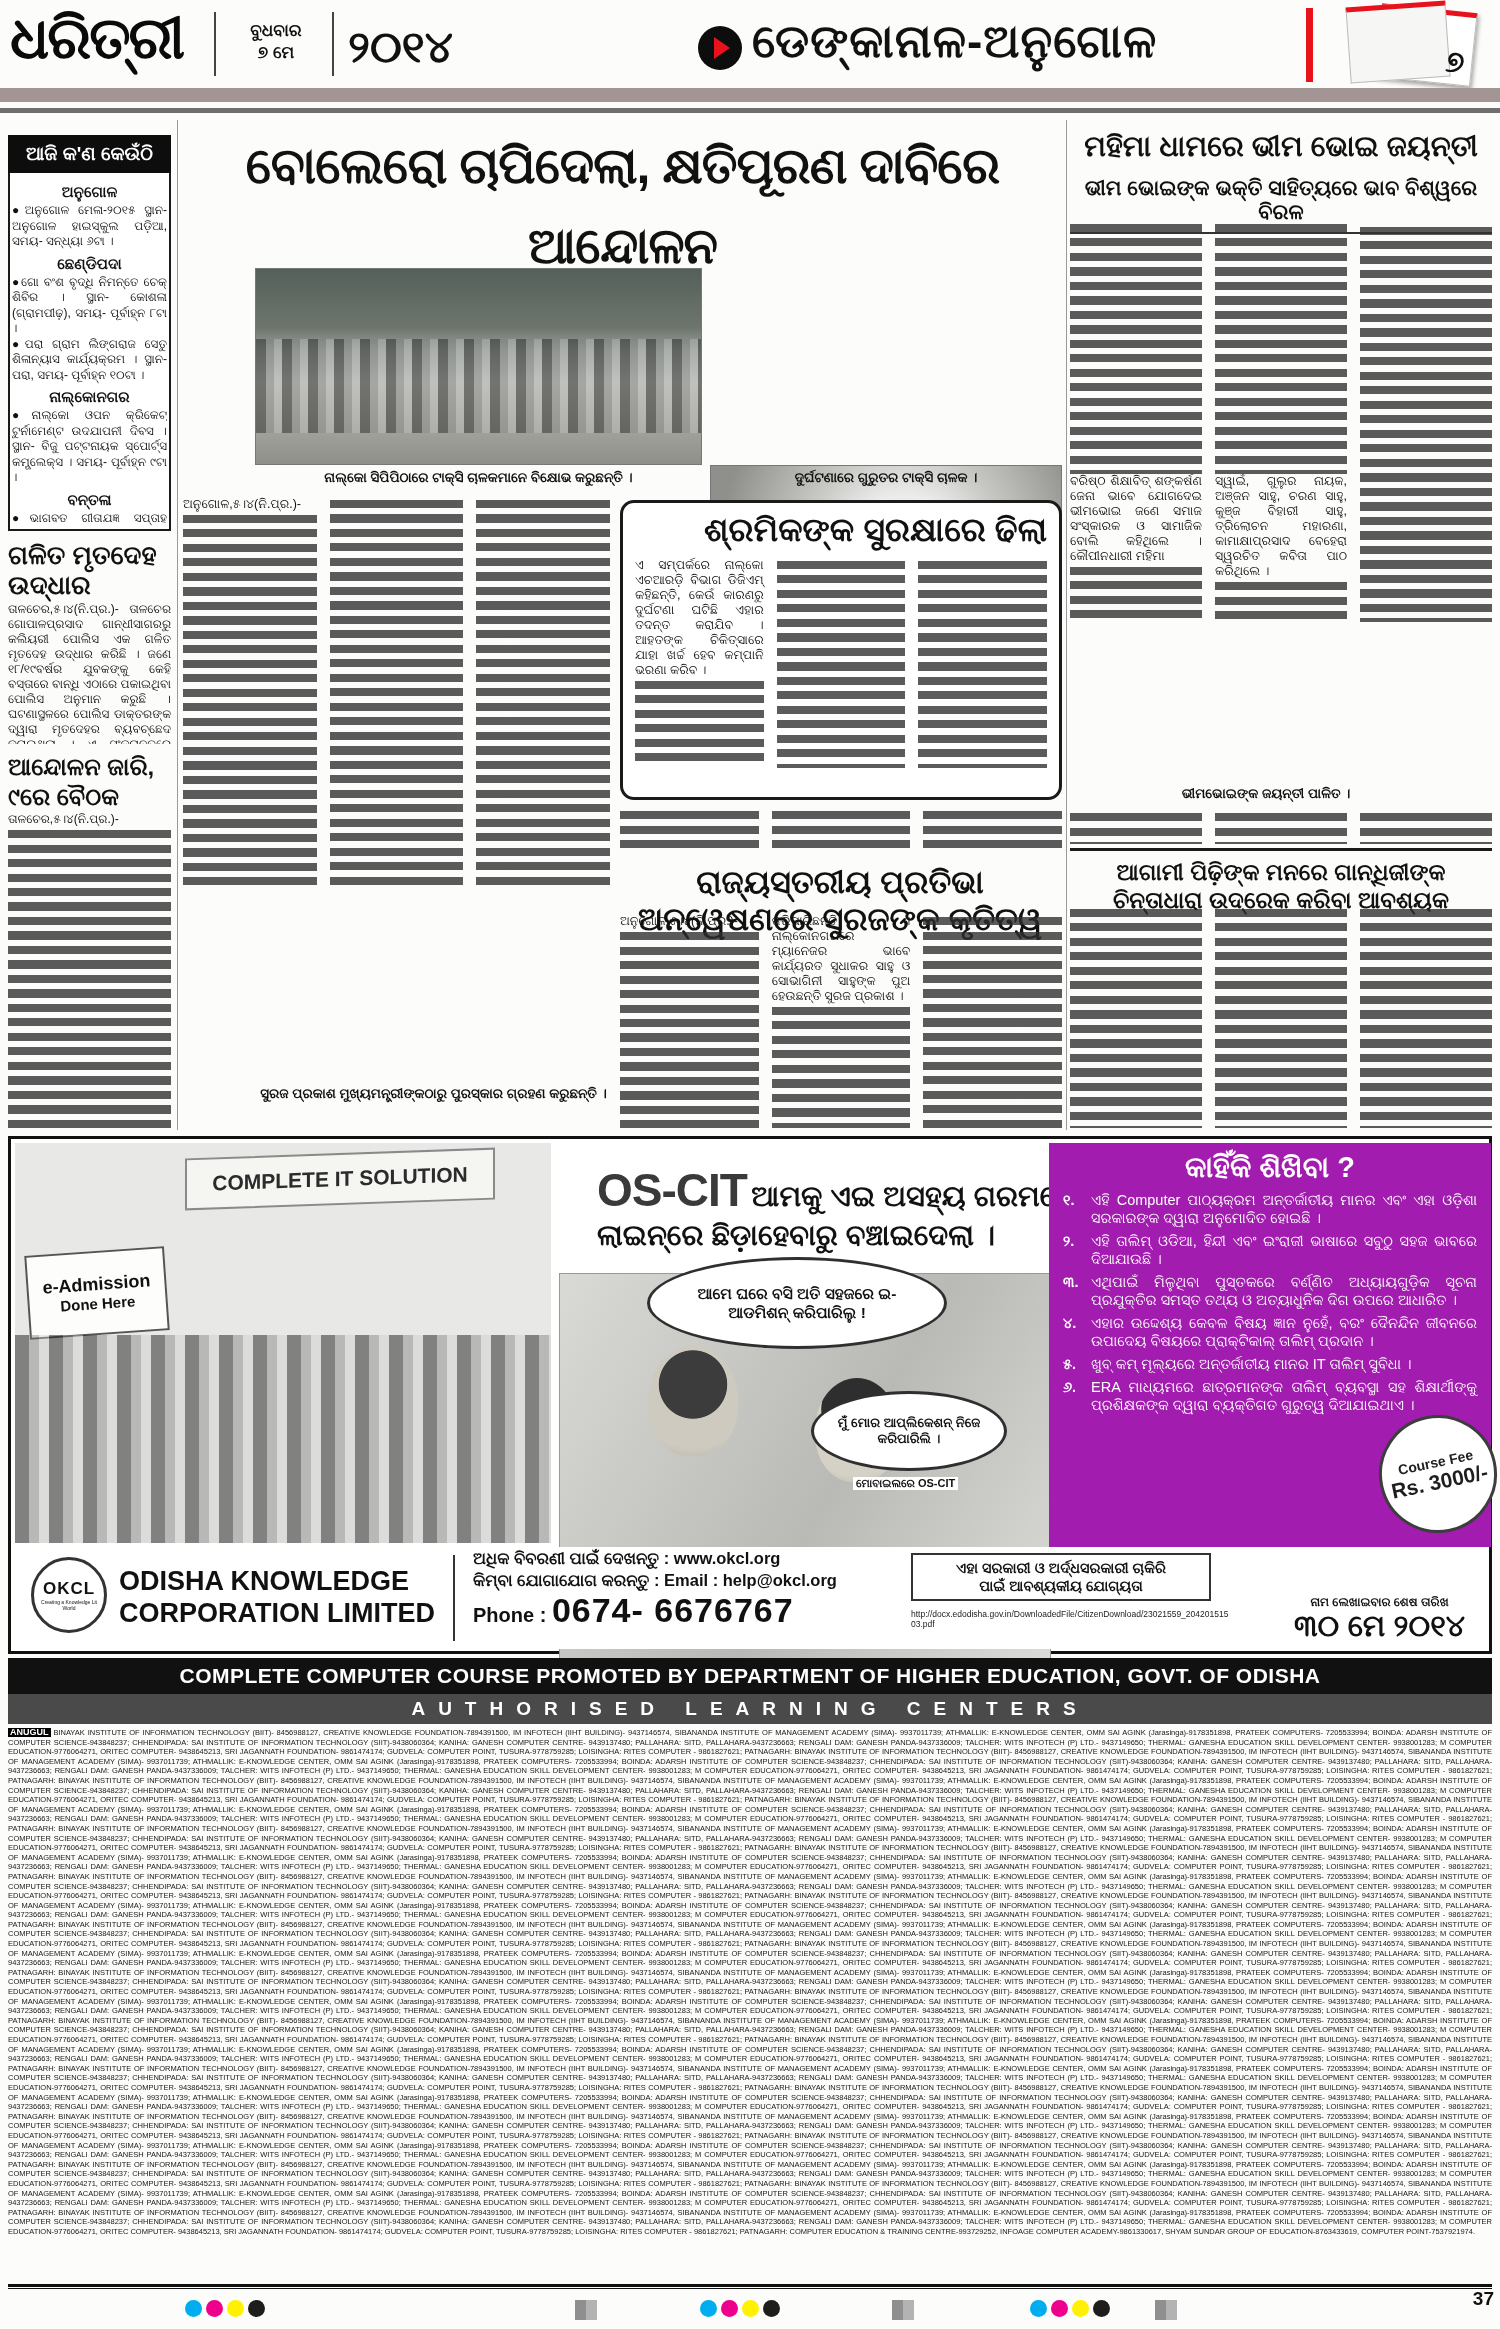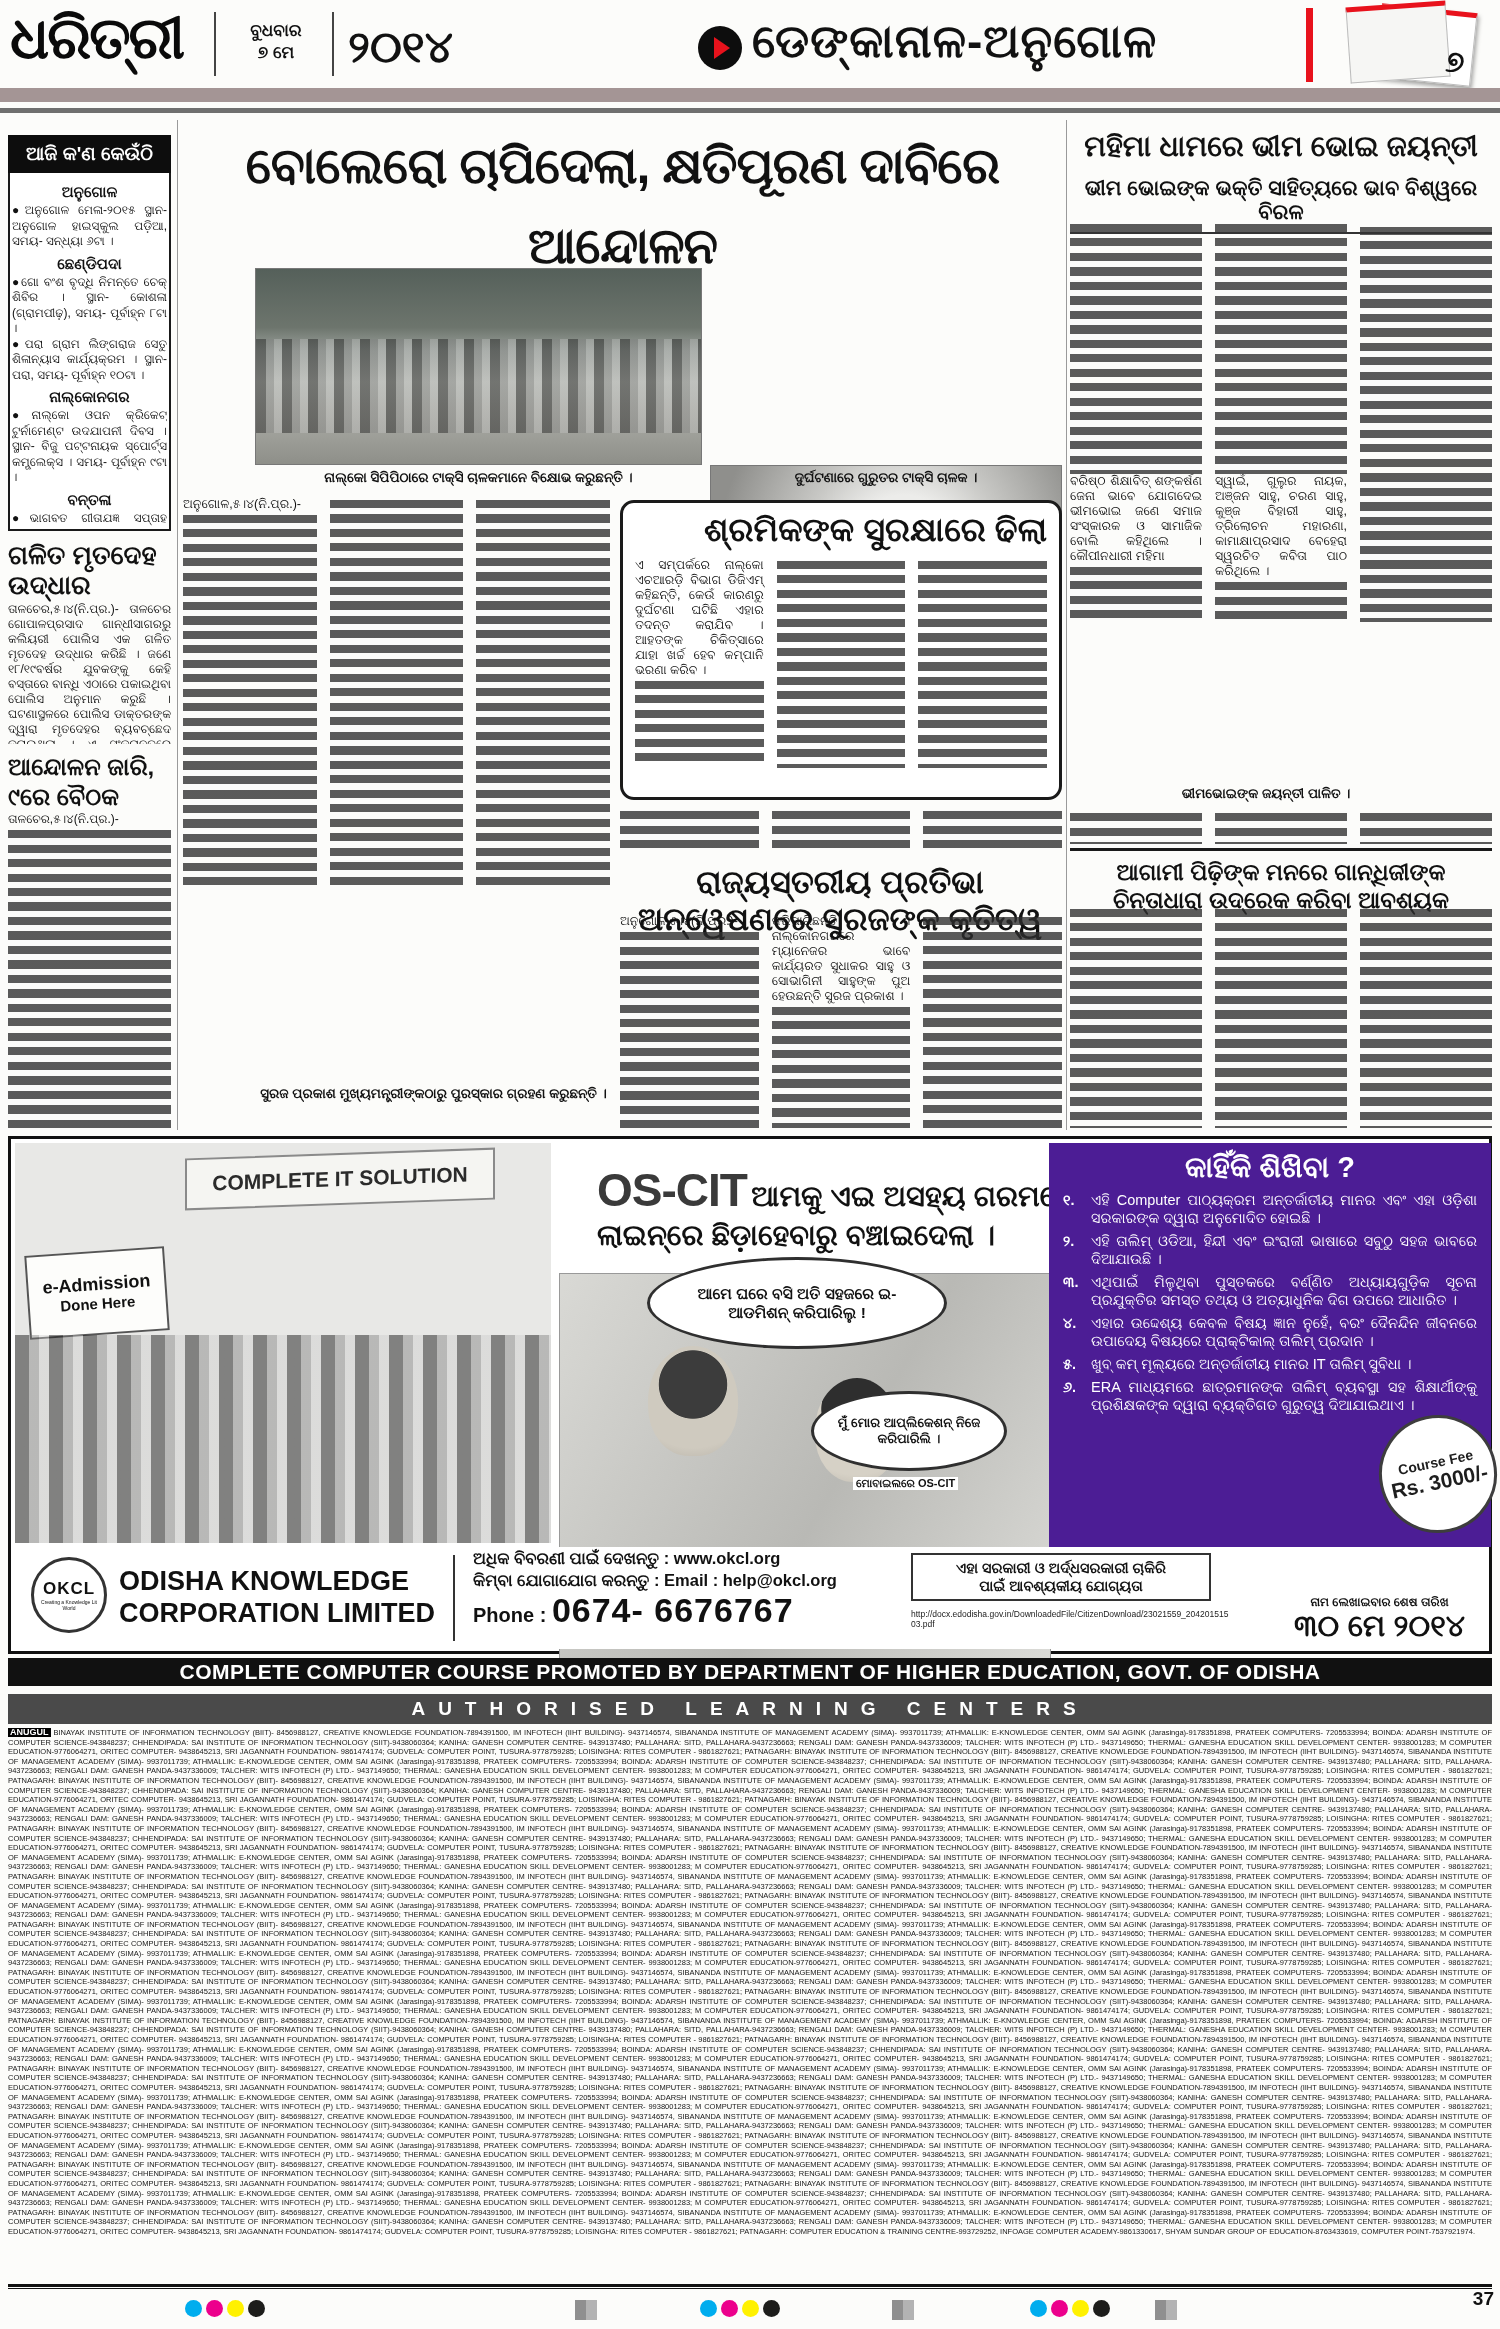--- a/index.html
+++ b/index.html
@@ -69,42 +69,42 @@
   .oscit-brand{font-size:46px;font-weight:900;color:#3a3a3a;letter-spacing:-1px;}
   .oscit-h{font-size:29px;font-weight:900;line-height:36px;}
   .ad-photo{position:absolute;left:548px;top:134px;width:492px;height:402px;background:linear-gradient(120deg,#d9d9d5,#b9b9b5 55%,#dcdcd8);border:1px solid #999;overflow:hidden;}
   .head1{position:absolute;left:18%;top:18%;width:90px;height:110px;border-radius:50% 50% 45% 45%;background:radial-gradient(circle at 50% 35%,#3c3c3c 0 40%,#cfcabf 41% 75%,#b9b4aa 100%);}
   .head2{position:absolute;left:52%;top:26%;width:84px;height:104px;border-radius:50% 50% 45% 45%;background:radial-gradient(circle at 50% 30%,#2e2e2e 0 42%,#d6d1c6 43% 78%,#c0bbb1 100%);}
   .laptop{position:absolute;left:40%;bottom:8%;width:180px;height:16px;background:#8e8e8a;border-radius:2px;}
   .bubble{position:absolute;background:#fff;border:3px solid #2f2f2f;border-radius:50%;display:flex;align-items:center;justify-content:center;text-align:center;padding:12px 18px;}
   .bub1{left:636px;top:118px;width:300px;height:92px;font-size:15.5px;font-weight:bold;line-height:19px;}
   .bub2{left:800px;top:252px;width:196px;height:80px;font-size:13px;font-weight:bold;line-height:16px;}
   .bub2tag{position:absolute;left:842px;top:338px;font-size:11px;font-weight:bold;background:#fff;padding:0 3px;}
-  .whybox{position:absolute;left:1038px;top:4px;width:442px;height:404px;background:#4c1d95;color:#fff;padding:8px 14px;}
+  .whybox{position:absolute;left:1038px;top:4px;width:442px;height:404px;background:#a21caf;color:#fff;padding:8px 14px;}
   .why-title{font-size:29px;font-weight:900;text-align:center;margin-bottom:6px;}
   .why-row{display:flex;gap:6px;font-size:14.5px;line-height:18px;margin-bottom:5px;text-align:justify;}
   .why-num{font-weight:bold;flex:0 0 22px;}
   .fee{position:absolute;left:1368px;top:276px;width:118px;height:118px;background:#fff;border:3px solid #3d3d3d;border-radius:50%;transform:rotate(-12deg);display:flex;flex-direction:column;align-items:center;justify-content:center;color:#1e1e1e;}
   .fee .fl{font-size:14px;font-weight:bold;}
   .fee .fa{font-size:21px;font-weight:900;}
   .adfoot{position:absolute;left:4px;top:408px;width:1472px;height:102px;background:#fff;display:flex;}
   .okcl-logo{width:76px;height:76px;border:3px solid #333;border-radius:50%;margin:10px 12px 0 16px;display:flex;flex-direction:column;align-items:center;justify-content:center;}
   .okcl-logo .ot{font-size:17px;font-weight:900;letter-spacing:1px;}
   .okcl-logo .otag{font-size:5px;text-align:center;}
   .okcl-name{margin-top:18px;font-size:27px;font-weight:900;line-height:32px;}
   .adf-sep{width:2px;background:#333;margin:8px 18px;}
   .adf-info{margin-top:0;width:430px;}
   .adf-info .il{font-size:16.5px;font-weight:bold;line-height:22px;}
   .adf-phone{font-size:20px;font-weight:bold;}
   .adf-phone .pn{font-size:34px;font-weight:900;letter-spacing:1px;}
   .adf-right{position:relative;flex:1;}
   .elig{position:absolute;left:8px;top:6px;width:300px;border:2px solid #333;text-align:center;font-size:14.5px;font-weight:bold;line-height:18px;padding:4px;}
   .docurl{position:absolute;left:8px;top:62px;width:320px;font-size:8.5px;color:#222;word-break:break-all;}
   .deadline{position:absolute;right:22px;top:48px;font-size:30px;font-weight:900;}
-  .promo{left:8px;top:1658px;width:1484px;height:28px;background:#111;color:#fff;font-size:21px;font-weight:bold;display:flex;align-items:center;justify-content:center;letter-spacing:.5px;}
+  .promo{left:8px;top:1658px;width:1484px;height:36px;background:#111;color:#fff;font-size:21px;font-weight:bold;display:flex;align-items:center;justify-content:center;letter-spacing:.5px;}
   .alcbar{left:8px;top:1694px;width:1484px;height:30px;background:#4a4a4a;color:#fff;font-size:19px;font-weight:bold;letter-spacing:13px;display:flex;align-items:center;justify-content:center;}
   .listing{left:8px;top:1728px;width:1484px;height:553px;font-size:7.5px;line-height:9.6px;text-align:justify;color:#161616;overflow:hidden;}
   .alc-lead{background:#000;color:#fff;font-weight:bold;font-size:9px;padding:0 2px;}
   .botrule{left:8px;top:2284px;width:1484px;height:5px;border-top:3px solid #111;border-bottom:1px solid #111;}
   .pageno{left:1458px;top:2288px;width:36px;font-size:19px;font-weight:bold;text-align:right;}
   .dotgrp{top:2300px;height:20px;display:flex;gap:4px;}
   .dot{width:17px;height:17px;border-radius:50%;display:inline-block;}
   .regsq{top:2300px;width:22px;height:20px;background:linear-gradient(90deg,#8f8f8f 0 50%,#b3b3b3 50%);}
 </style>
 </head>

